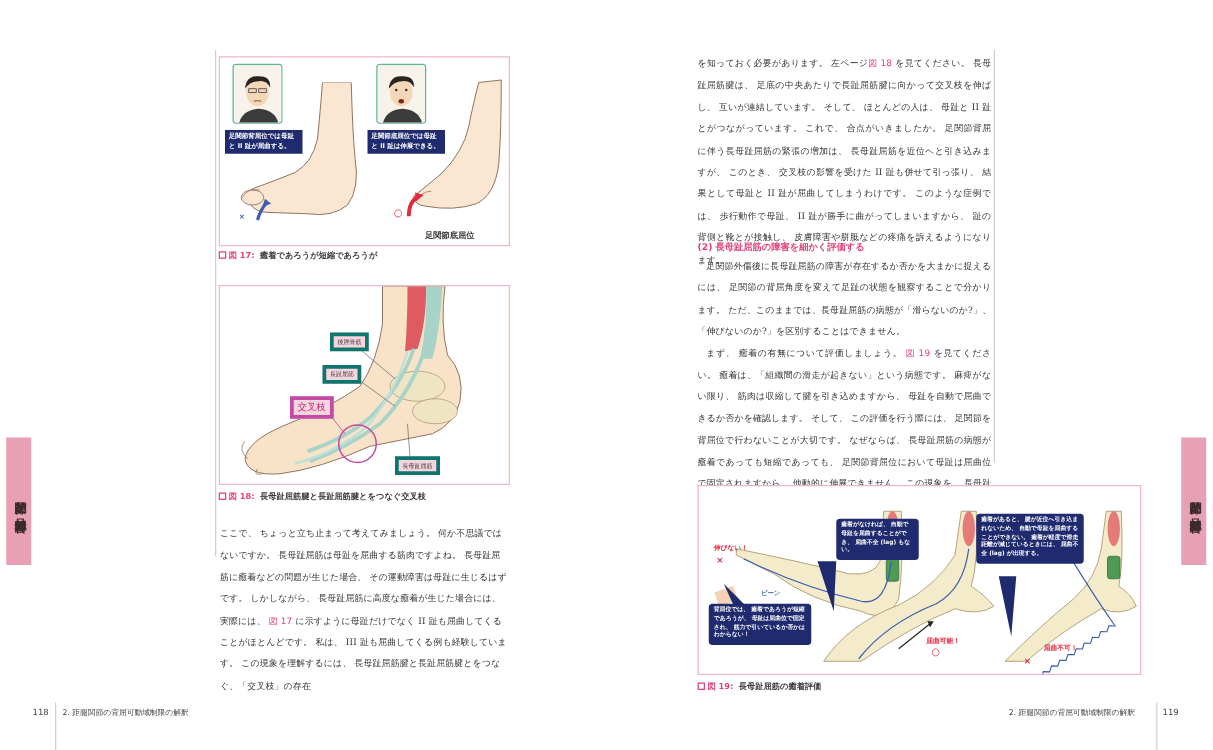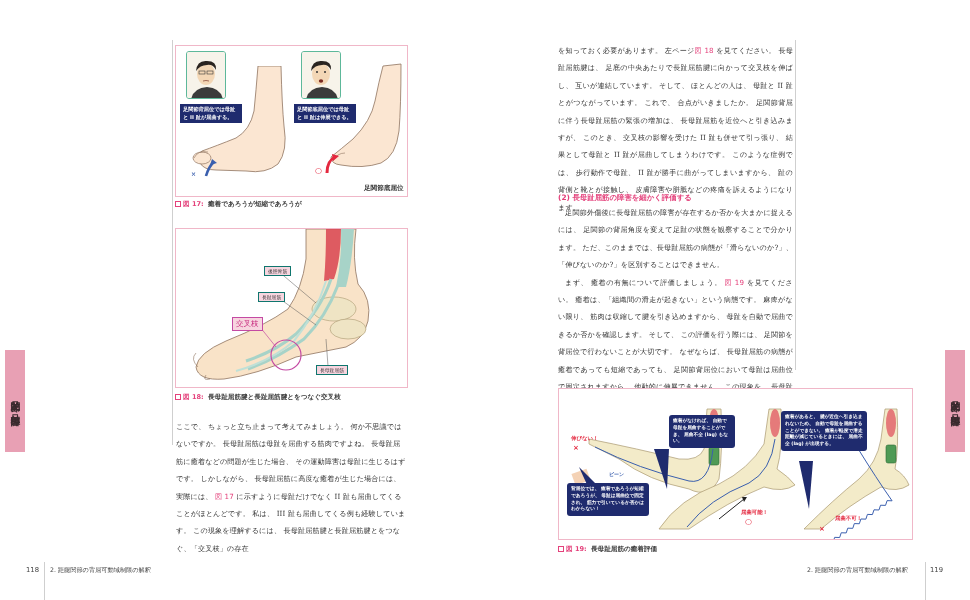--- a/index.html
+++ b/index.html
@@ -46,21 +46,21 @@
   
   .blue-label {
     position: absolute; background: #1f2b6e; color: #fff; font-size: 5.2px; font-weight: bold;
     line-height: 7.5px; padding: 2px 3px;
   }
   .portrait {
     position: absolute; border: 1.5px solid #5db89a; border-radius: 3px; background: #f4f1ea; overflow: hidden;
   }
   .pos-label { position: absolute; font-size: 6.6px; font-weight: bold; color: #333; white-space: nowrap; }
   .pink-tag {
-    position: absolute; background: #f7d5df; border: 1px solid #0f766e; font-size: 4.8px; padding: 1px 3px; color: #333; white-space: nowrap;
+    position: absolute; background: #f7d5df; border: 3px solid #0f766e; font-size: 4.8px; padding: 1px 3px; color: #333; white-space: nowrap;
   }
   .red-text { position: absolute; color: #e4283f; font-size: 5.4px; font-weight: bold; white-space: nowrap; }
   .bubble {
     position: absolute; background: #1f2b6e; color: #fff; font-size: 4.7px; line-height: 6.8px; padding: 3px 4px; border-radius: 3px; font-weight: bold;
   }
 </style>
 </head>
 <body>
 
 <div class="page page-left">
@@ -110,21 +110,21 @@
     </div>
     <div class="blue-label" style="left:118px; top:58px; width:62px;">足関節底屈位では母趾と II 趾は伸展できる。</div>
 
     <svg style="position:absolute; left:125px; top:15px;" width="105" height="120" viewBox="0 0 105 120">
       <path d="M82 5 L100 3 Q100 45 98 70 Q95 95 80 102 Q62 108 40 104 Q30 103 30 96 Q40 88 52 78 Q70 60 74 40 Q78 20 82 5 Z" fill="#fbe6d2" stroke="#8f7460" stroke-width="0.8"></path>
       <path d="M32 100 Q36 92 44 92" fill="none" stroke="#8f7460" stroke-width="0.6"></path>
       <path d="M26 112 Q26 100 34 96" stroke="#e4283f" stroke-width="3" fill="none"></path>
       <polygon points="31,93 38,95 32,100" fill="#e4283f"></polygon>
     </svg>
     <div class="red-text" style="left:139px; top:120px; font-size:8px;">○</div>
-    <div class="pos-label" style="left:164px; top:138px;margin-left:24px;">足関節底屈位</div>
+    <div class="pos-label" style="left:164px; top:138px;">足関節底屈位</div>
   </div>
   <div class="caption" style="left:175px; top:200px;">
     <span class="fig-num"><span class="sq"></span><span>図 17:</span></span>
     <span>癒着であろうが短縮であろうが</span>
   </div>
 
   <div class="fig-box" style="left:175px; top:228px; width:233px; height:160px;">
     <svg style="position:absolute; left:0; top:0;" width="233" height="160" viewBox="0 0 233 160">
 
       <path d="M130 0 L180 0 Q176 30 182 55 Q196 70 192 92 Q188 110 170 118 L120 128 Q80 146 48 150 Q22 152 20 138 Q22 124 50 112 Q90 96 112 80 Q126 60 130 30 Z" fill="#f9e3c8" stroke="#8f7460" stroke-width="0.8"></path>

